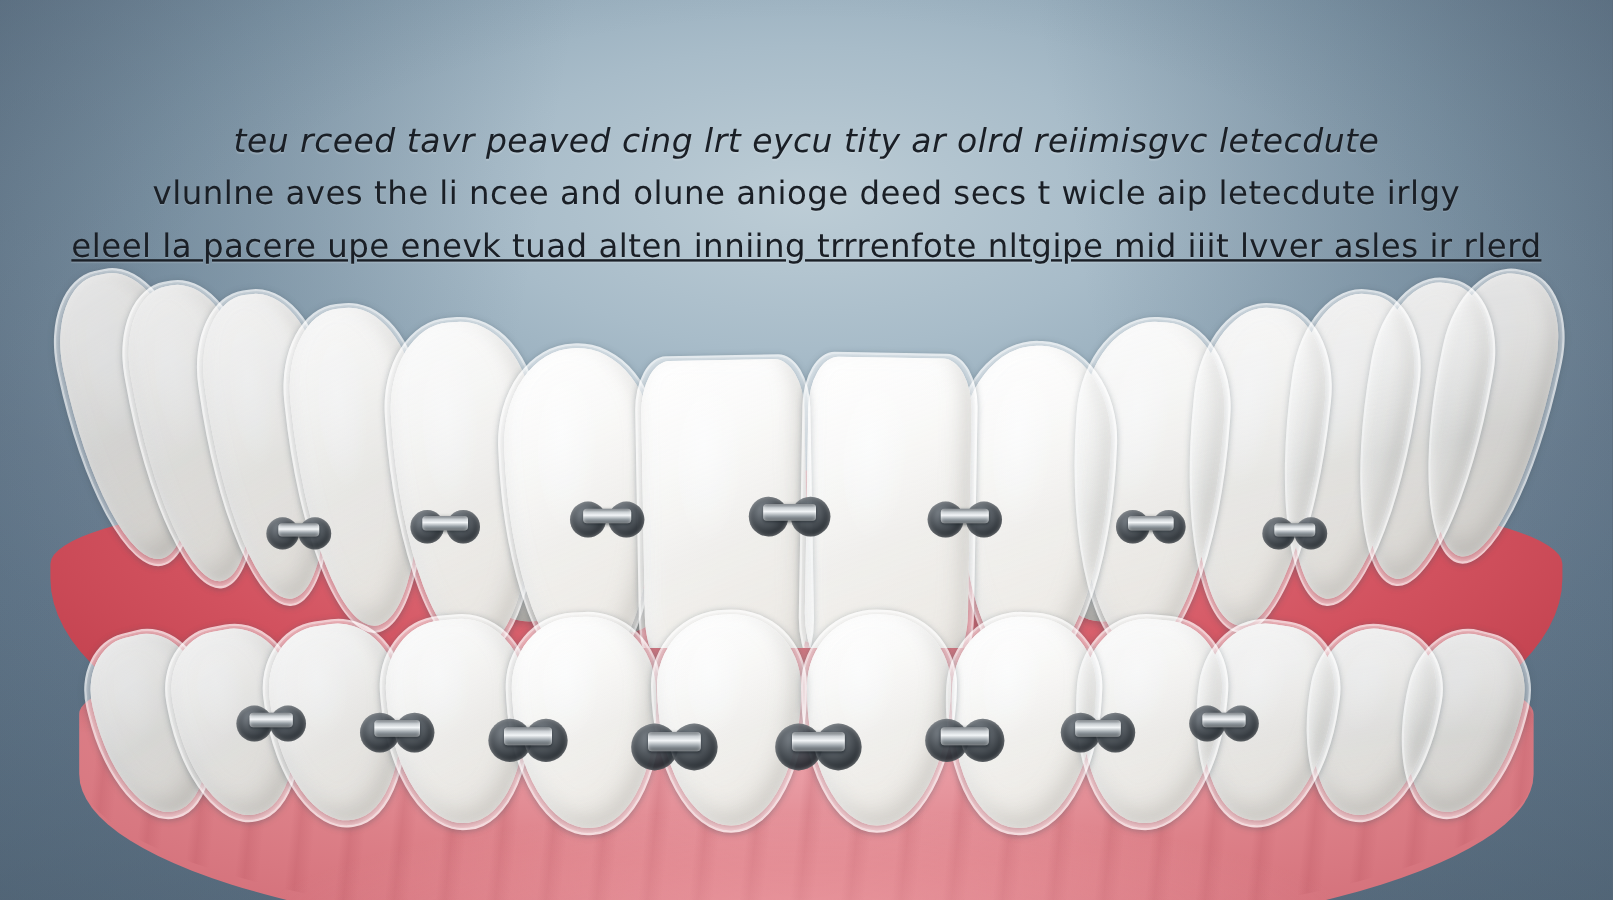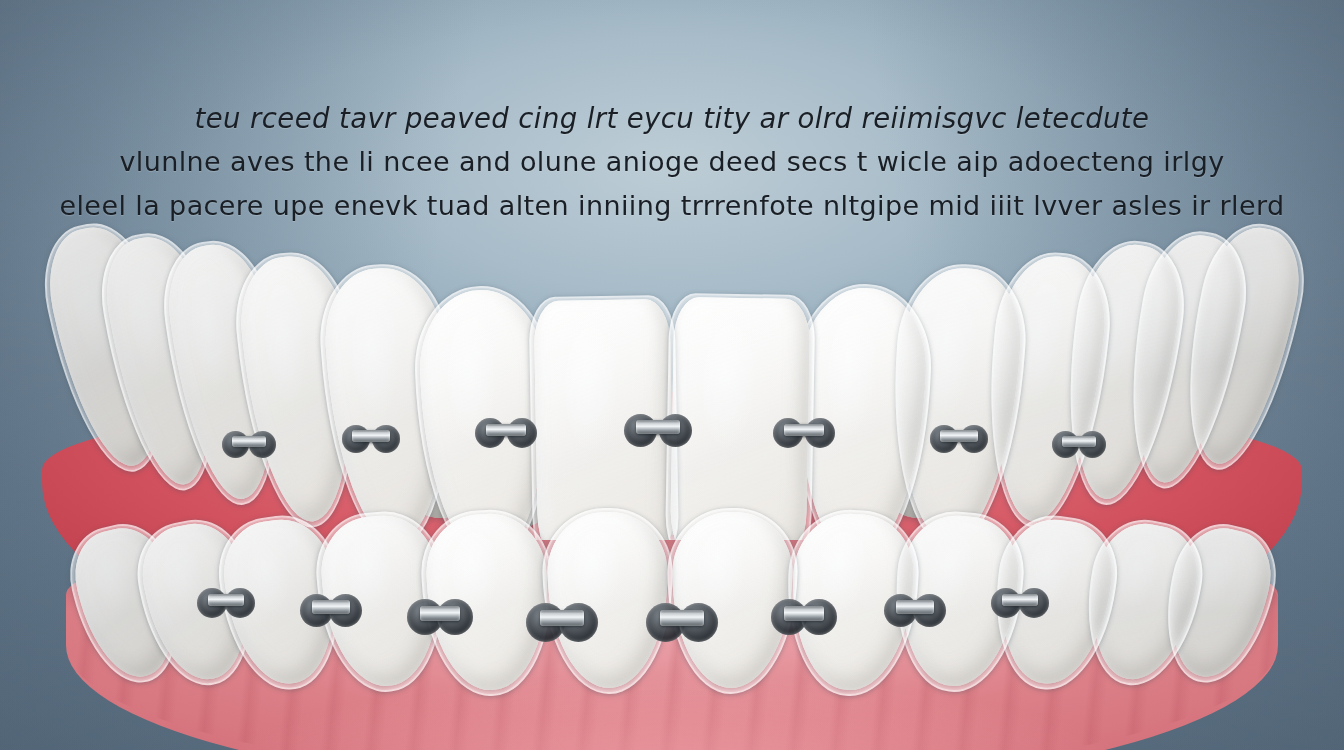--- a/index.html
+++ b/index.html
@@ -48,21 +48,21 @@
     color:#1a1f26;
     font-size:27px;
     line-height:44px;
     letter-spacing:.4px;
     font-weight:500;
     text-shadow:0 1px 1px rgba(255,255,255,.18);
     white-space:nowrap;
   }
   #caption .l1{font-size:27.5px;font-style:italic;}
   #caption .l2{font-size:27px;}
-  #caption .l3{font-size:27px;}
+  #caption .l3{font-size:27px;text-decoration:underline;}
 
   
   #mouth{position:absolute;inset:0;z-index:20;}
 
   
   .gum{position:absolute;}
   .gum-upper{
     left:42px;right:42px;top:392px;height:300px;
     background:
       radial-gradient(ellipse 60% 80% at 50% 12%, #e9868f 0%, #de6d78 35%, #d2525f 70%, #c2414e 100%);
@@ -267,17 +267,17 @@
         <div class="bracket-ring" style="left: 913.1px; top: 593.84px; width: 33px; height: 33px;"></div>
         <div class="bracket" style="left: 896px; top: 600px; width: 38px; height: 13.64px;"></div>
         <div class="bracket-ring" style="left: 991px; top: 588.4px; width: 30px; height: 30px;"></div>
         <div class="bracket-ring" style="left: 1019px; top: 588.4px; width: 30px; height: 30px;"></div>
         <div class="bracket" style="left: 1002px; top: 594px; width: 36px; height: 12.4px;"></div>
       </div>
   </div>
 
   <div id="caption">
     <span class="line l1">teu rceed tavr peaved cing lrt eycu tity ar olrd reiimisgvc letecdute</span>
-    <span class="line l2">vlunlne aves the li ncee and olune anioge deed secs t wicle aip adoecteng irlgy</span>
+    <span class="line l2">vlunlne aves the li ncee and olune anioge deed secs t wicle aip letecdute irlgy</span>
     <span class="line l3">eleel la pacere upe enevk tuad alten inniing trrrenfote nltgipe mid iiit lvver asles ir rlerd</span>
   </div>
 
 </div>
 
 </body></html>

